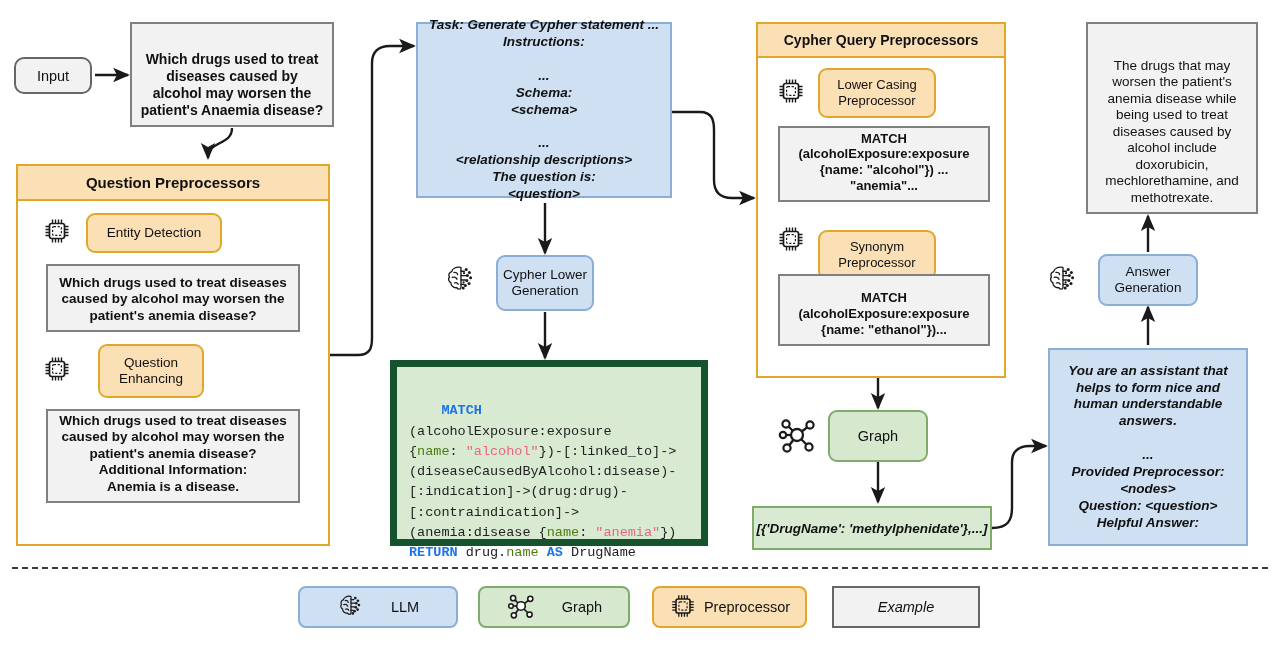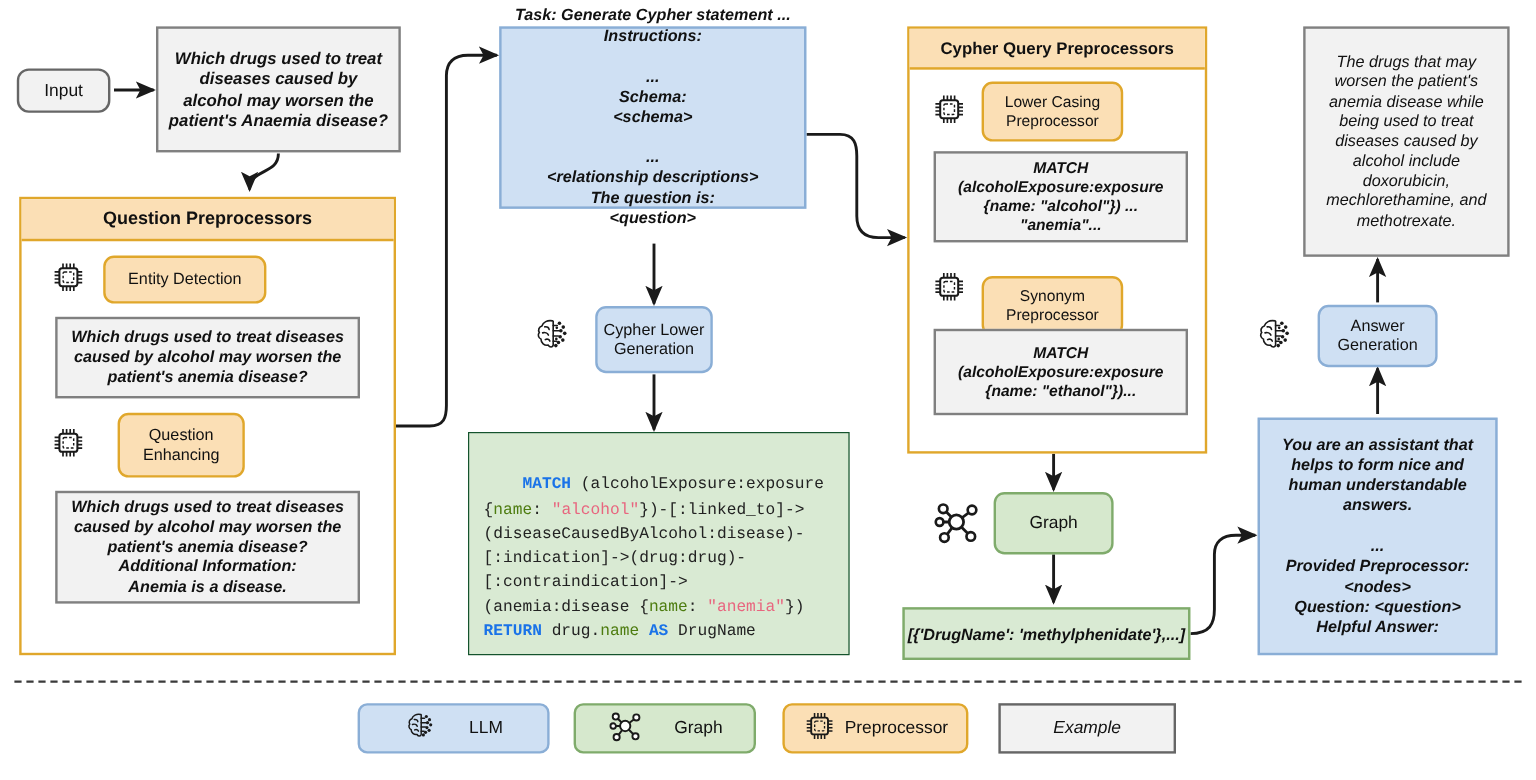--- a/index.html
+++ b/index.html
@@ -8,22 +8,22 @@
     width:1280px;height:650px;
     position:relative;overflow:hidden;
     color:#111111;
   }
   #canvas{position:absolute;left:0;top:0;width:1280px;height:650px;}
   .abs{position:absolute;box-sizing:border-box;}
 
   
   .ex-box{
     background:#f2f2f2;border:2px solid #808080;
-    font-style:italic;font-weight:bold;
-    display:flex;align-items:center;justify-content:center;
+    font-weight:bold;
+    display:flex;align-items:flex-end;justify-content:center;
     text-align:center;line-height:1.22;
     padding:6px 8px;
   }
   .ex-box b{font-weight:bold;}
   .plain-box{
     background:#f2f2f2;border:2px solid #666666;border-radius:10px;
     display:flex;align-items:center;justify-content:center;
     text-align:center;
   }
   .llm-prompt{
@@ -56,21 +56,21 @@
     display:flex;align-items:center;justify-content:center;
   }
   .pp-chip{
     background:#fbdfb5;border:2px solid #e0a72b;border-radius:9px;
     display:flex;align-items:center;justify-content:center;
     text-align:center;line-height:1.2;
   }
 
   
   .code-box{
-    background:#d9ead3;border:1px solid #14532d;
+    background:#d9ead3;border:7px solid #14532d;
     font-family:"Liberation Mono", monospace;
     font-size:13.5px;line-height:1.5;
     padding:14px 12px 10px 12px;
     white-space:pre-wrap;
     word-break:break-word;
   }
   .kw{color:#1a73e8;font-weight:bold;}
   .prop{color:#4d7c0f;}
   .str{color:#e8667f;}
   .pl{color:#222222;}
@@ -181,21 +181,21 @@
 
     <div class="abs ex-box" style="left:28px;top:243px;width:254px;height:94px;font-size:13.5px;">
       <span>
         <span>Which drugs used to treat diseases caused by alcohol may worsen the patient's anemia disease?</span><br>
         <b>Additional Information:</b><br>
         <b>Anemia is a disease.</b>
       </span>
     </div>
   </div>
 
-  <div class="abs llm-prompt" style="left:416px;top:22px;width:256px;height:152px;font-size:13.5px;">
+  <div class="abs llm-prompt" style="left:416px;top:22px;width:256px;height:176px;font-size:13.5px;">
     <span>
       <span>Task: Generate Cypher statement ...</span><br>
       <span>Instructions:</span><br><br>
       <span>...</span><br>
       <span>Schema:</span><br>
       <span>&lt;schema&gt;</span><br><br>
       <span>...</span><br>
       <span>&lt;relationship descriptions&gt;</span><br>
       <span>The question is:</span><br>
       <span>&lt;question&gt;</span>

